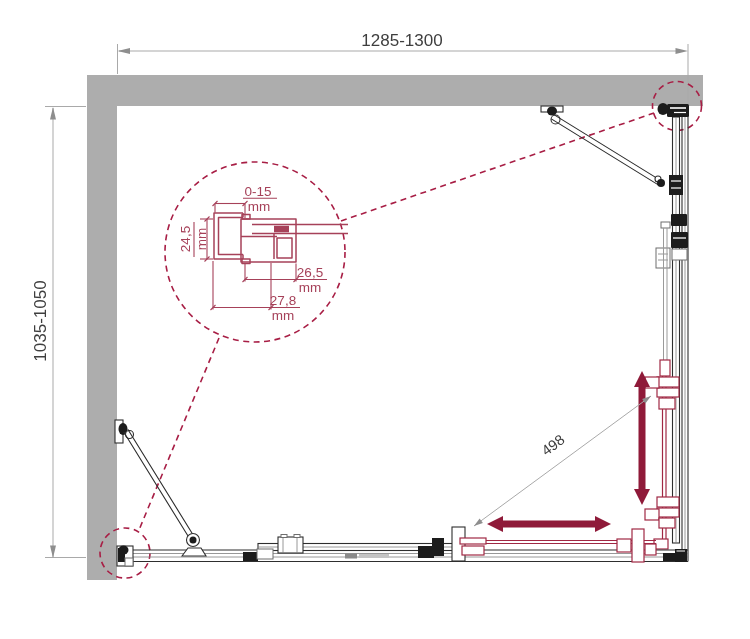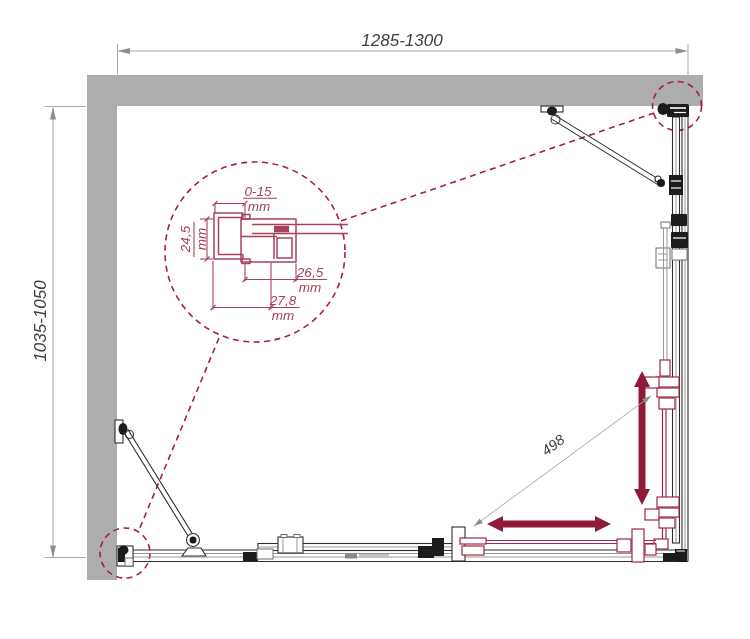--- a/index.html
+++ b/index.html
@@ -3,21 +3,21 @@
 <meta charset="utf-8">
 <style>
   :root{
     --wall:#ADADAD; --line:#2E2E2E; --hardware:#1C1C1C; --dim-line:#A9A9A9;
     --dim-arrow:#8E8E8E; --dim-text:#3E3E3E; --accent:#A81E45; --arrow:#8F1A39;
     --profile:#A64159; --door:#A02844; --track:#9A9A9A; --paper:#FFFFFF;
   }
   html,body{margin:0;padding:0;}
   body{width:750px;height:639px;background:var(--paper);overflow:hidden;
        font-family:"Liberation Sans", sans-serif;}
-  #stage{position:relative;width:750px;height:639px;font-style:italic;}
+  #stage{position:relative;width:750px;height:639px;}
   svg{position:absolute;left:0;top:0;}
   
   .ln{stroke:var(--line);stroke-width:1.1;fill:none;}
   .lnthin{stroke:#7E7E7E;stroke-width:.8;fill:none;}
   .hw{fill:var(--hardware);stroke:none;}
   .whitebox{fill:#fff;stroke:var(--line);stroke-width:1.1;}
   .graybox{fill:#fff;stroke:#6E6E6E;stroke-width:1;}
   .dim{stroke:var(--dim-line);stroke-width:1;fill:none;}
   .dimarrow{fill:var(--dim-arrow);stroke:none;}
   .dimtext{fill:var(--dim-text);font-size:17px;}

